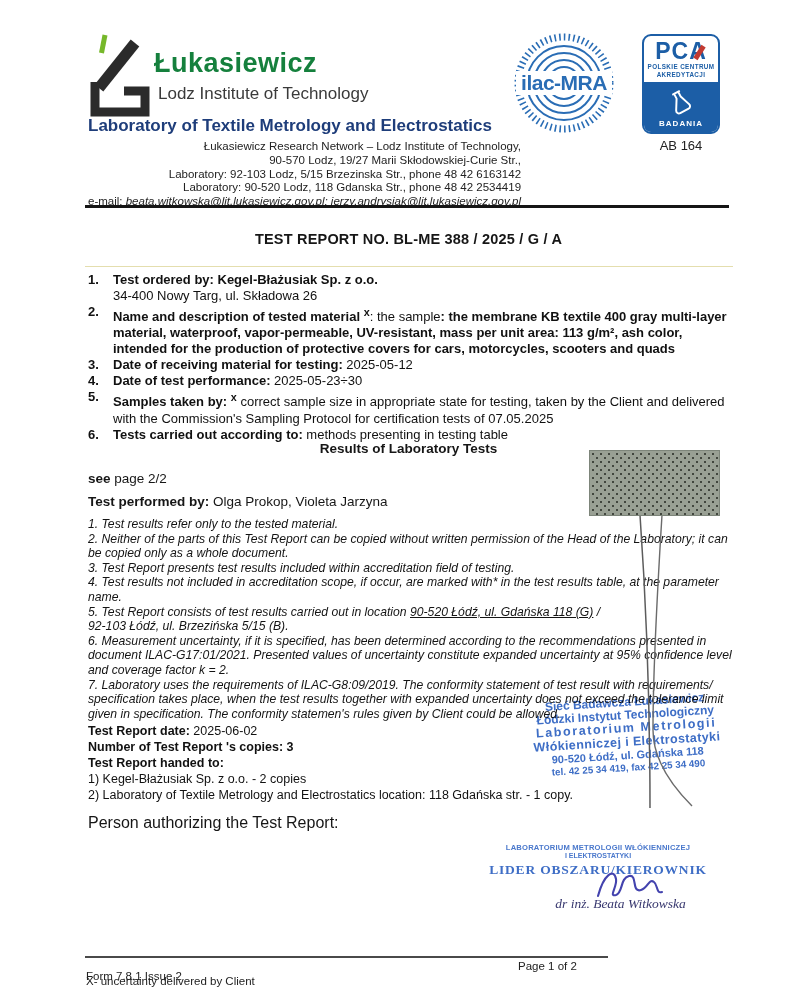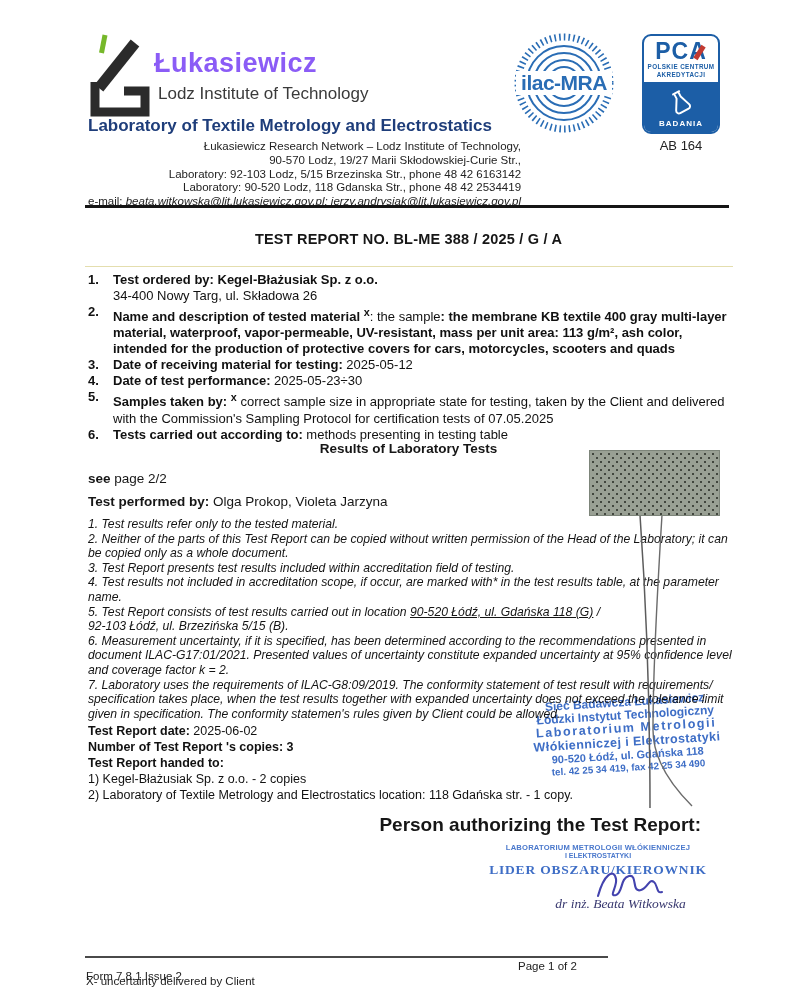--- a/index.html
+++ b/index.html
@@ -6,21 +6,21 @@
   body{width:800px;height:1000px;position:relative;overflow:hidden;
        font-family:"Liberation Sans",sans-serif;color:#161616;
        -webkit-font-smoothing:antialiased;}
   .abs{position:absolute;}
   .b{font-weight:bold;}
   .center{text-align:center;}
 
   
   #header{left:88px;top:30px;width:641px;height:175px;}
   #logo-mark{left:0;top:2px;}
-  #brand{left:66px;top:18px;font-size:27px;font-weight:bold;color:#8b5cf6;letter-spacing:.5px;}
+  #brand{left:66px;top:18px;font-size:27px;font-weight:bold;color:#15803d;letter-spacing:.5px;}
   #brand-sub{left:70px;top:54px;font-size:17px;color:#3a3a3a;}
   #lab-title{left:0;top:86px;font-size:17px;font-weight:bold;color:#1e3d7a;}
   #contact{left:0;top:110px;font-size:11.5px;line-height:13.8px;color:#222;text-align:right;}
   #contact .em{font-style:italic;}
   #ilac{left:424px;top:0px;}
   #pca-wrap{left:552px;top:4px;width:82px;text-align:center;}
   .pca-badge{width:74px;height:96px;margin:0 auto;border:2px solid #1c5ea6;border-radius:9px;
              background:#fff;overflow:hidden;display:flex;flex-direction:column;}
   .pca-abbr{font-size:23px;font-weight:800;color:#1c5ea6;line-height:24px;padding-top:3px;position:relative;letter-spacing:1px;}
   .pca-red{position:absolute;right:11px;top:14px;width:15px;height:5px;background:#c23a32;transform:rotate(-57deg);}
@@ -44,22 +44,22 @@
   #performed{left:88px;top:494px;font-size:13.5px;}
 
   
   #notes{left:88px;top:517px;width:648px;font-size:12.2px;line-height:14.6px;
          font-style:italic;color:#141414;}
   #notes .u{text-decoration:underline;}
 
   
   #report-info{left:88px;top:723px;font-size:12.5px;line-height:16px;color:#111;}
 
-  #authorizing{left:88px;top:814px;width:641px;text-align:right;padding-right:28px;
-               font-size:19px;font-weight:bold;box-sizing:border-box;}
+  #authorizing{left:88px;top:814px;width:641px;padding-right:28px;
+               font-size:16px;font-weight:normal;box-sizing:border-box;}
 
   
   #swatch{left:589px;top:450px;width:131px;height:66px;background-color:#99a094;
           background-image:radial-gradient(#41463e 1.3px,transparent 1.45px),
                            radial-gradient(#41463e 1.3px,transparent 1.45px);
           background-size:8px 8px;background-position:0 0,4px 4px;
           box-shadow:inset 0 0 0 1px #7d857a;z-index:6;}
   #threads{left:0;top:0;width:800px;height:1000px;pointer-events:none;z-index:5;}
 
   

